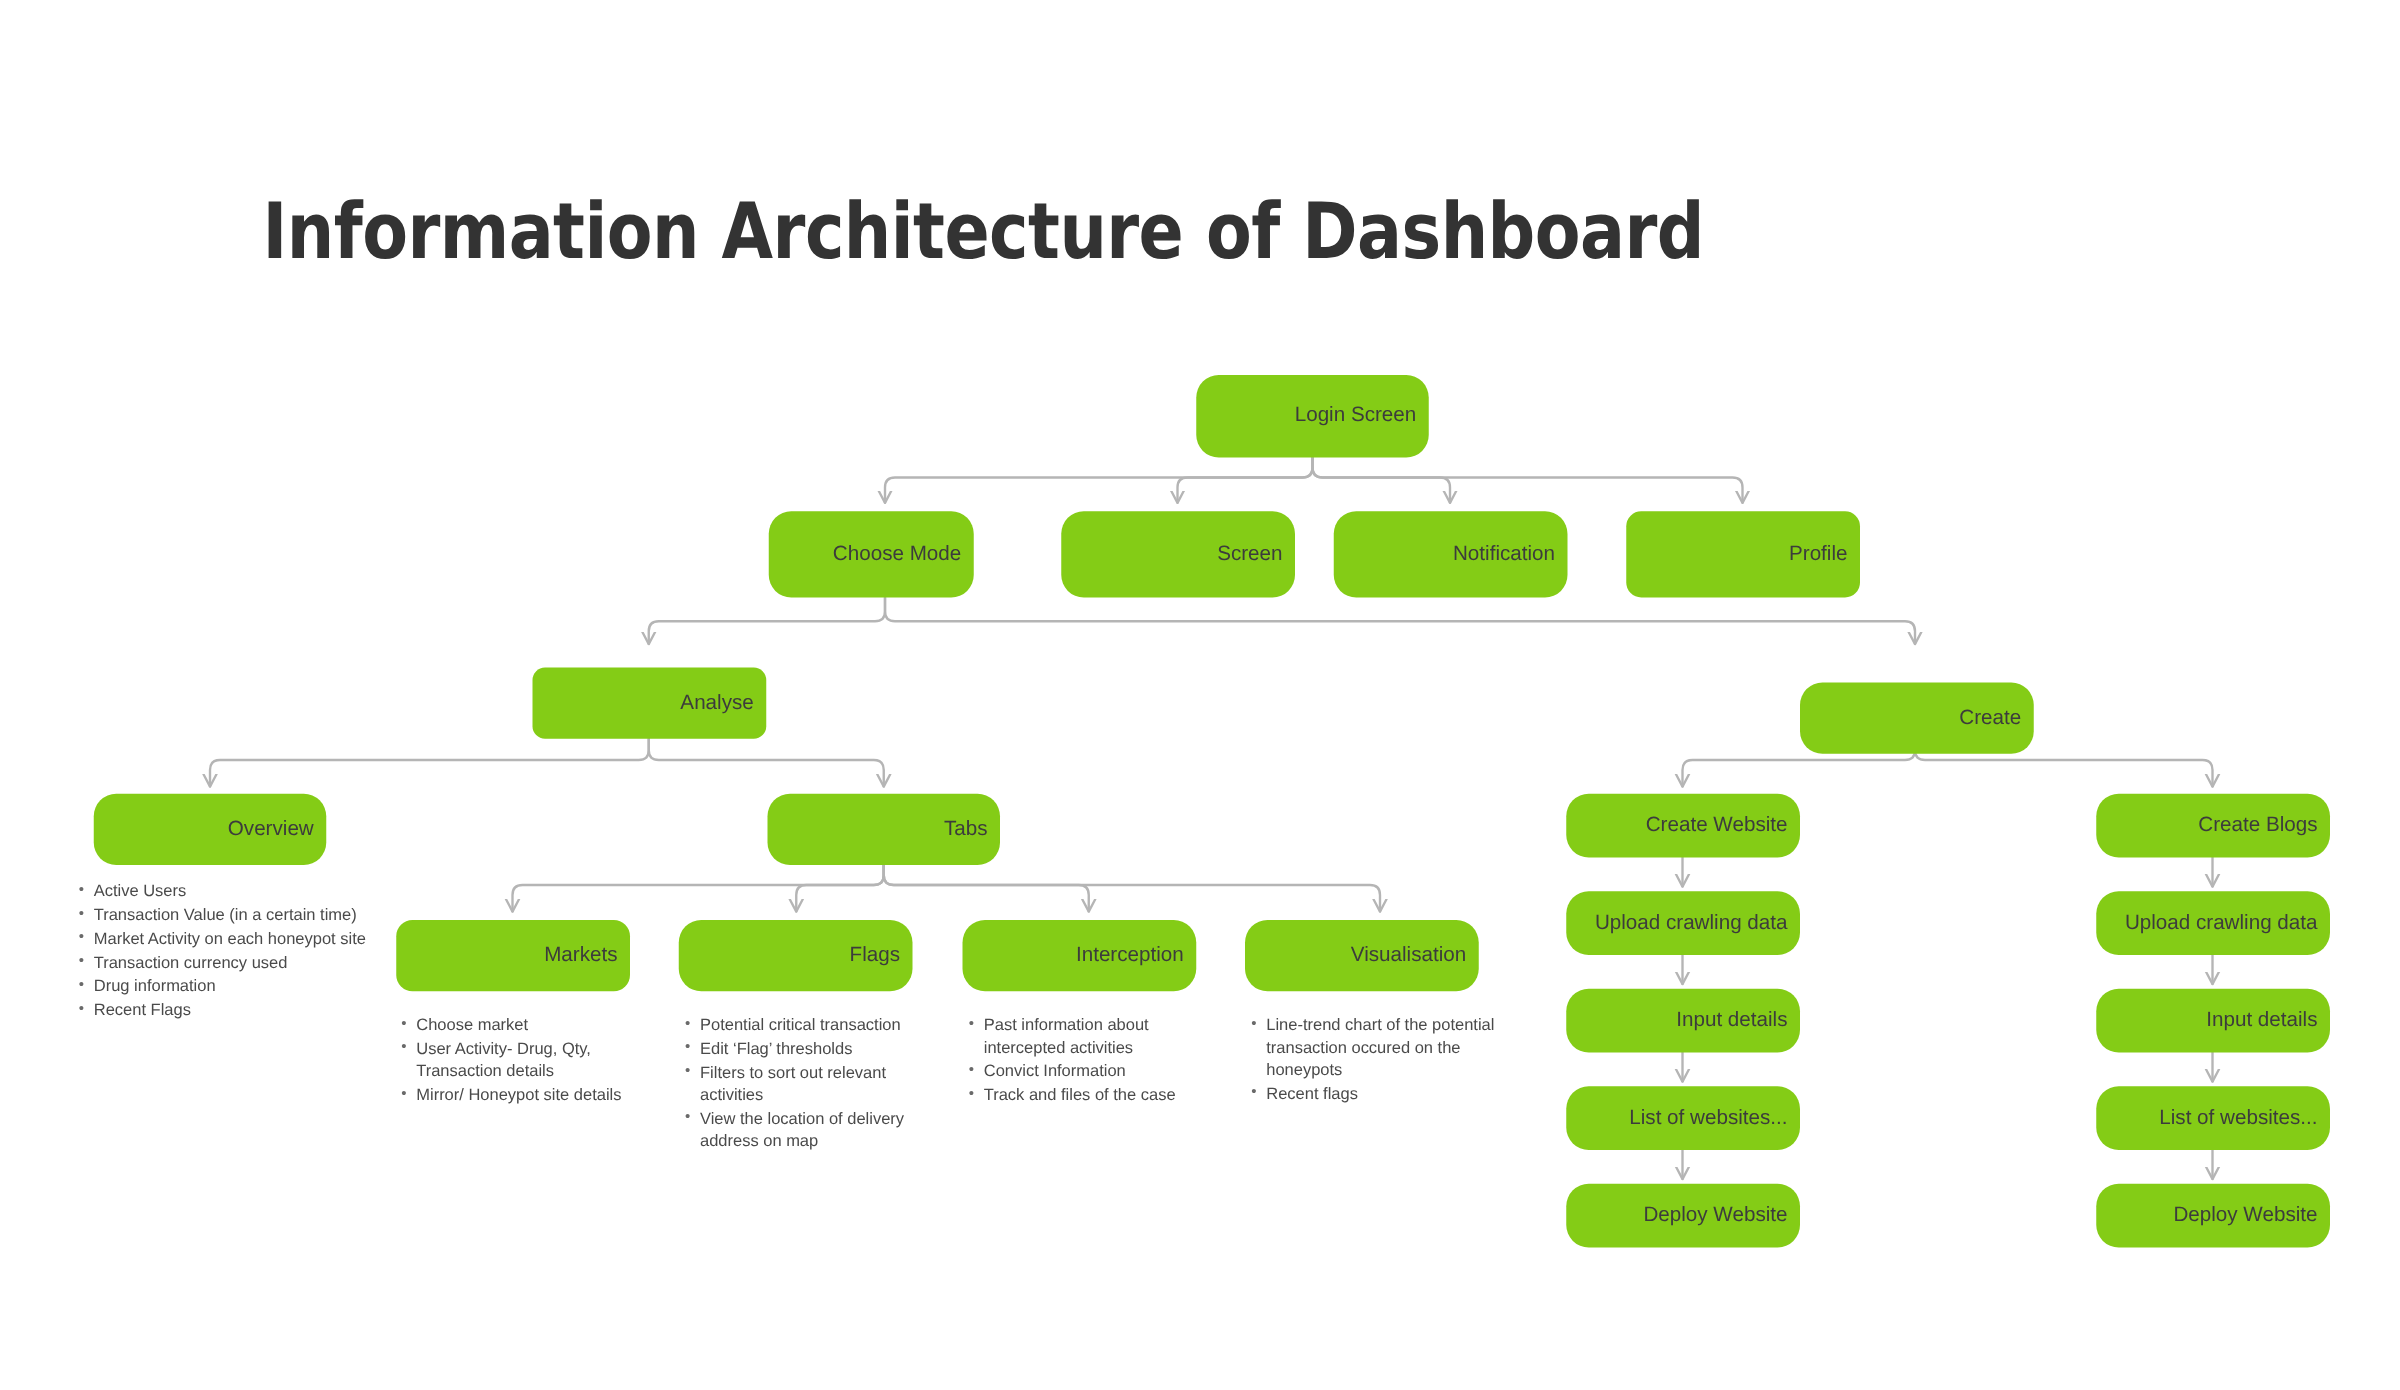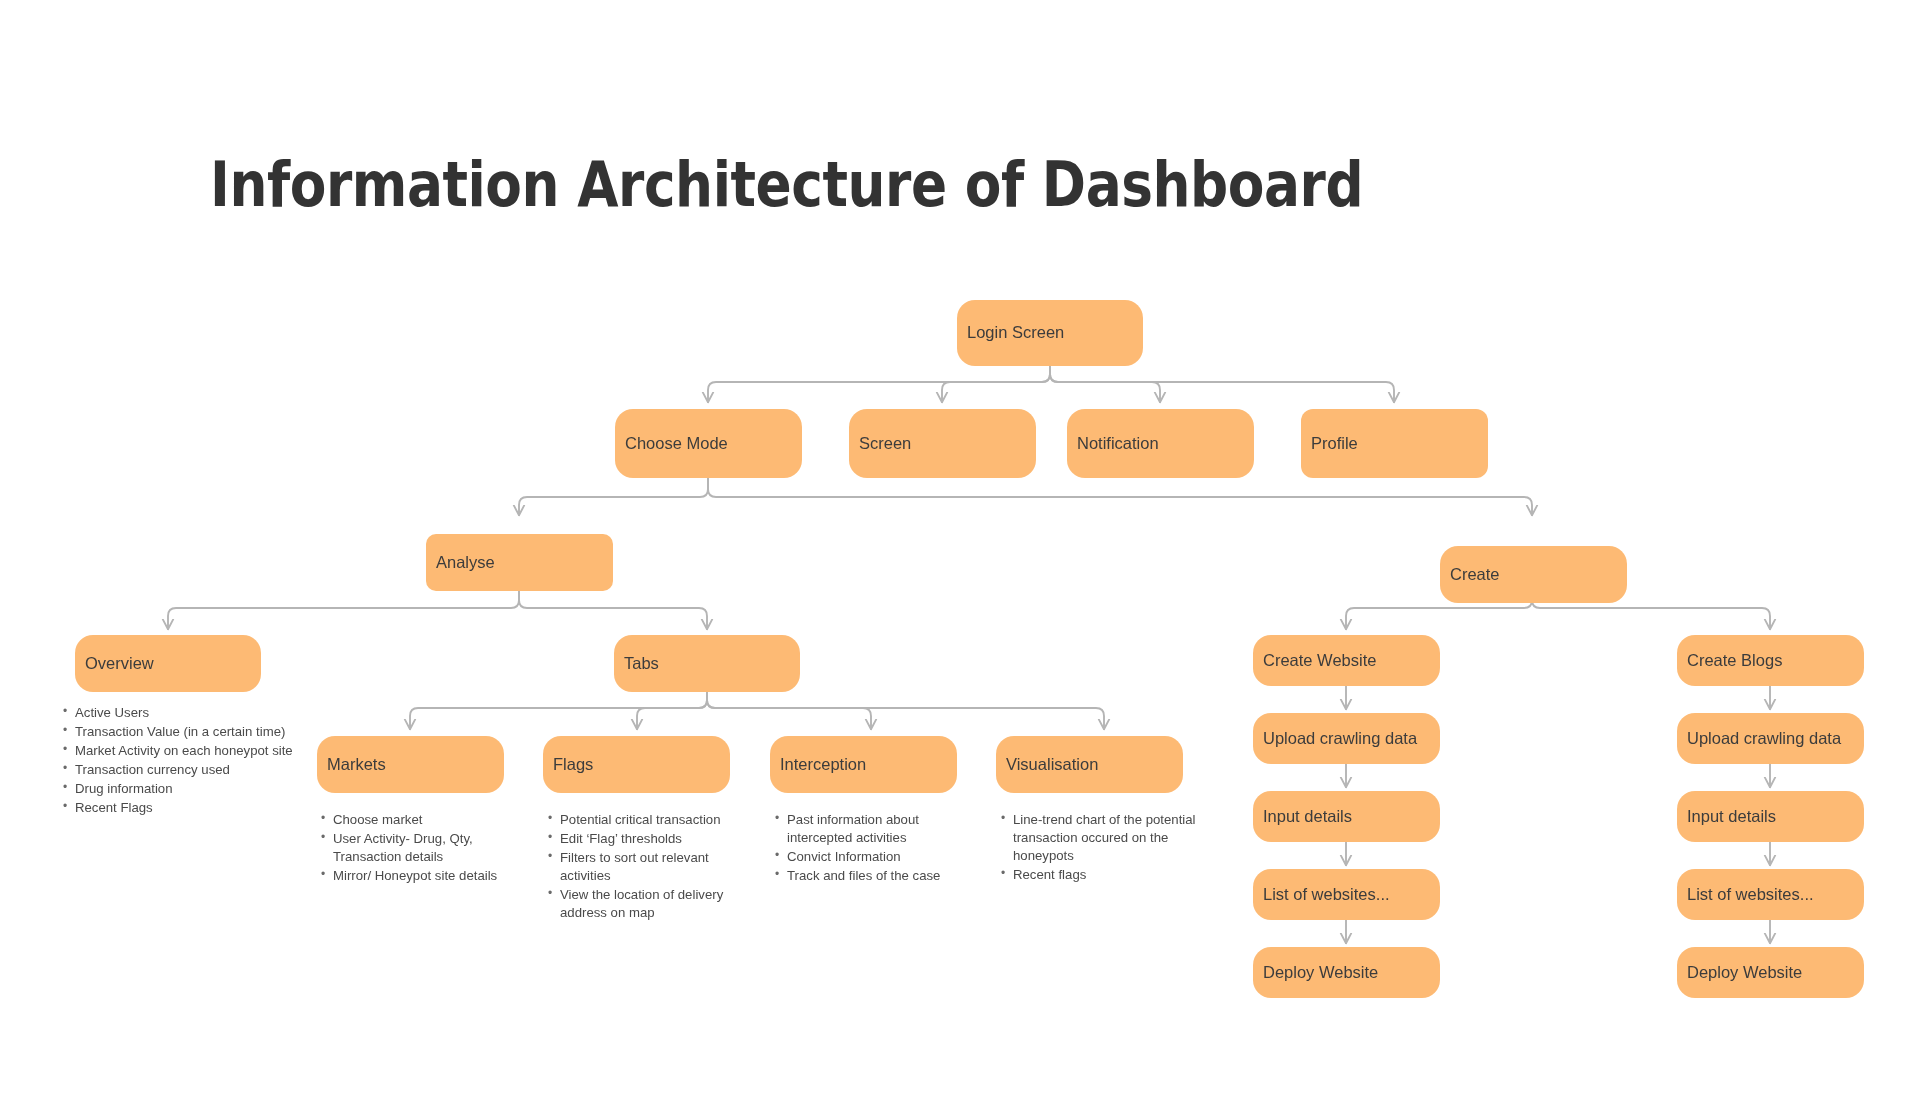--- a/index.html
+++ b/index.html
@@ -35,25 +35,25 @@
   #connectors {
     position: absolute;
     left: 0;
     top: 0;
     width: 1920px;
     height: 1112px;
     pointer-events: none;
   }
   .node {
     position: absolute;
-    background: #fdba74;
+    background: #84cc16;
     border-radius: 18px;
     display: flex;
     align-items: center;
-    justify-content: flex-start;
+    justify-content: flex-end;
     box-sizing: border-box;
     color: #3c3c3c;
     font-size: 16.5px;
     font-family: "Liberation Sans", sans-serif;
     text-align: center;
     line-height: 1.2;
     padding: 4px 10px;
   }
   .bullets {
     position: absolute;
@@ -122,21 +122,21 @@
       <path d="M 1770 764 L 1770 787" marker-end="url(#arrow)"></path>
       <path d="M 1770 842 L 1770 865" marker-end="url(#arrow)"></path>
       <path d="M 1770 920 L 1770 943" marker-end="url(#arrow)"></path>
     </g>
   </svg>
 
   <div class="node" style="left:957px; top:300px; width:186px; height:66px;">
     <span>Login Screen</span>
   </div>
 
-  <div class="node" style="left:615px; top:409px; width:187px; height:69px;">
+  <div class="node" style="left:615px; top:409px; width:164px; height:69px;">
     <span>Choose Mode</span>
   </div>
   <div class="node" style="left:849px; top:409px; width:187px; height:69px;">
     <span>Screen</span>
   </div>
   <div class="node" style="left:1067px; top:409px; width:187px; height:69px;">
     <span>Notification</span>
   </div>
   <div class="node" style="left:1301px; top:409px; width:187px; height:69px;border-radius:12px;">
     <span>Profile</span>
@@ -165,21 +165,21 @@
 
   <ul class="bullets" style="left:62px; top:704px; width:270px;">
     <li>Active Users</li>
     <li>Transaction Value (in a certain time)</li>
     <li>Market Activity on each honeypot site</li>
     <li>Transaction currency used</li>
     <li>Drug information</li>
     <li>Recent Flags</li>
   </ul>
 
-  <div class="node" style="left:317px; top:736px; width:187px; height:57px;">
+  <div class="node" style="left:317px; top:736px; width:187px; height:57px;border-radius:13px;">
     <span>Markets</span>
   </div>
   <div class="node" style="left:543px; top:736px; width:187px; height:57px;">
     <span>Flags</span>
   </div>
   <div class="node" style="left:770px; top:736px; width:187px; height:57px;">
     <span>Interception</span>
   </div>
   <div class="node" style="left:996px; top:736px; width:187px; height:57px;">
     <span>Visualisation</span>

